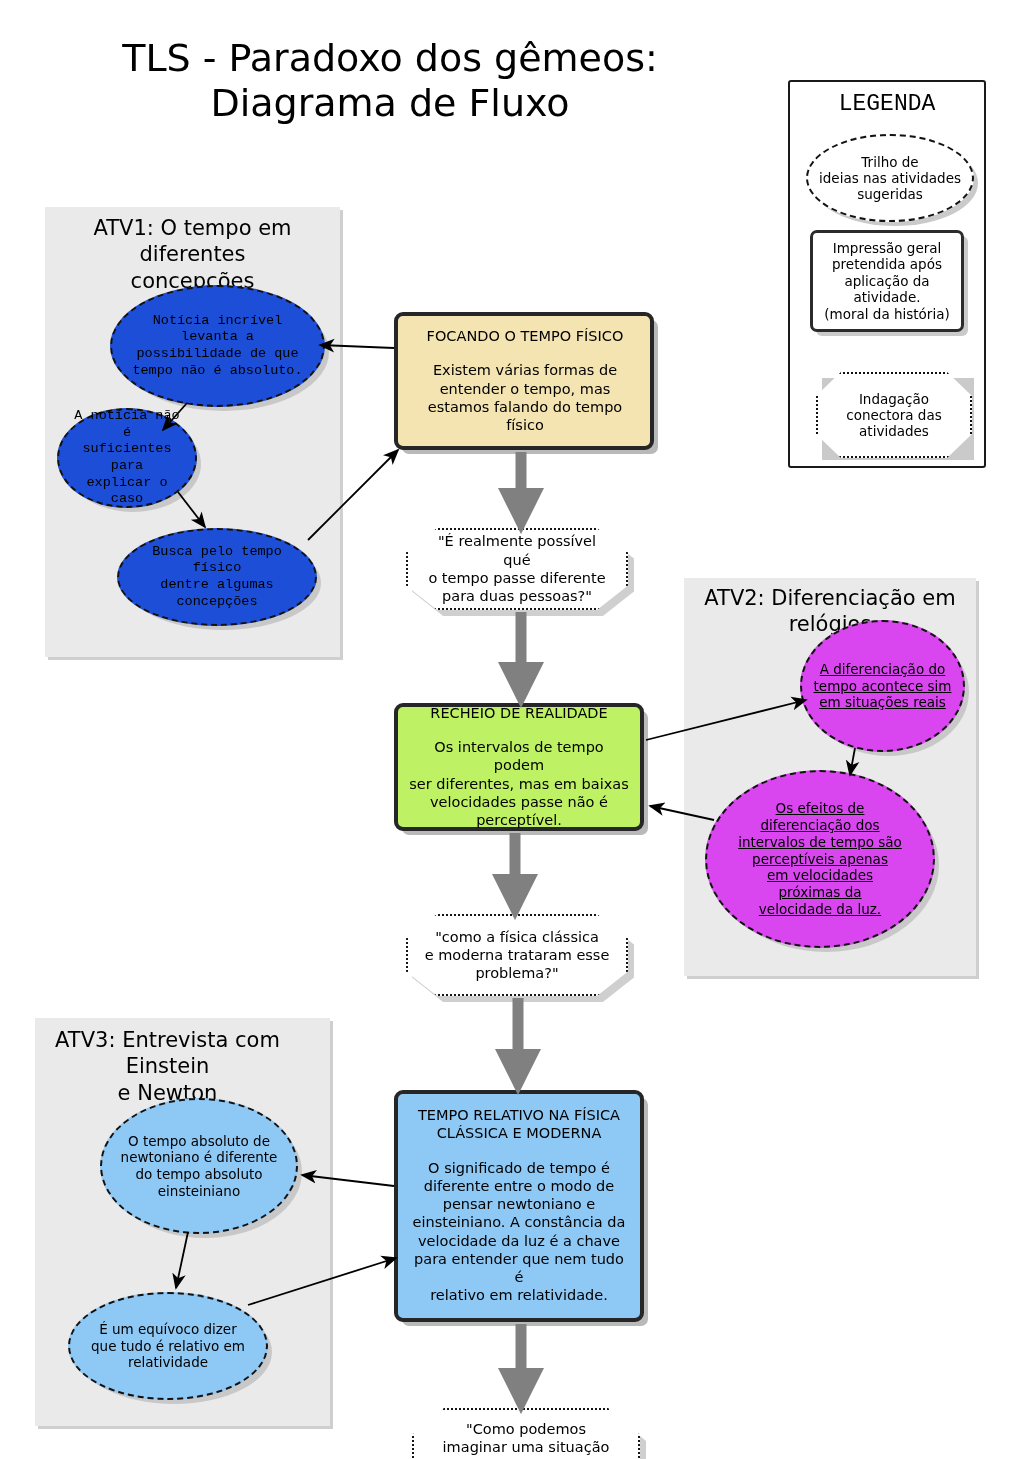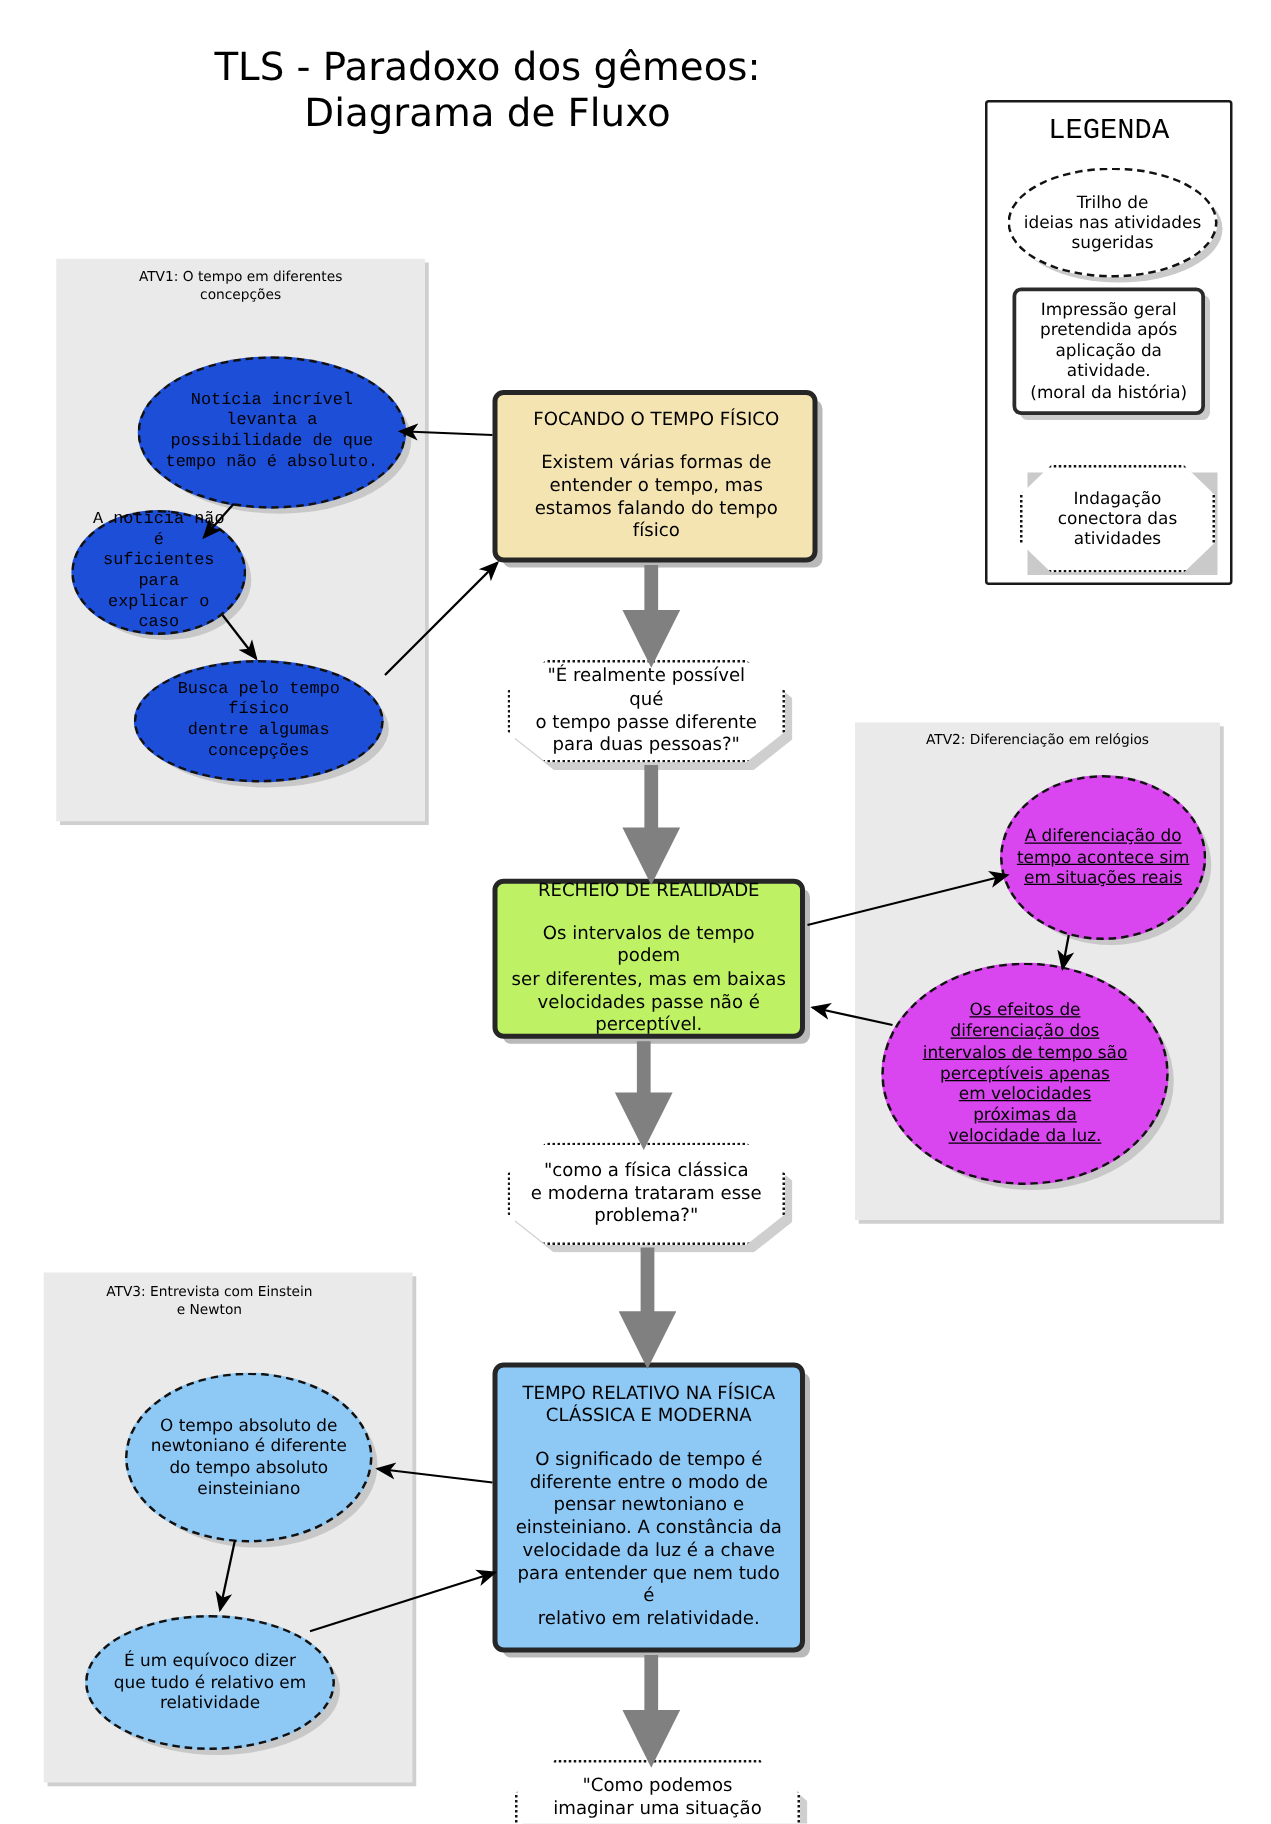--- a/index.html
+++ b/index.html
@@ -1,25 +1,25 @@
 <!DOCTYPE html>
 <html><head>
 <meta charset="utf-8">
 <style>
   html,body{margin:0;padding:0;background:#ffffff;}
   body{font-family:"DejaVu Sans","Liberation Sans",sans-serif;}
   #stage{position:relative;width:1017px;height:1459px;background:#fff;overflow:hidden;}
 
   
   .title{position:absolute;left:60px;top:36px;width:660px;text-align:center;
-         font-size:31px;line-height:1.18;color:#000;font-weight:400;white-space:pre-line;}
+         font-size:38px;line-height:1.18;color:#000;font-weight:400;white-space:pre-line;}
 
   
   .panel{position:absolute;background:#eaeaea;box-shadow:3px 3px 0 0 #cfcfcf;}
-  .panel-title{position:absolute;left:0;right:0;text-align:center;font-size:11px;
+  .panel-title{position:absolute;left:0;right:0;text-align:center;font-size:21px;
                line-height:1.25;color:#000;white-space:pre-line;padding:0 6px;box-sizing:border-box;}
 
   
   .legend{position:absolute;left:788px;top:80px;width:198px;height:388px;
           background:#fff;border:2.5px solid #1a1a1a;border-radius:3px;box-sizing:border-box;}
   .legend-title{position:absolute;left:0;right:0;top:9px;text-align:center;font-size:23px;color:#000;font-family:Liberation Mono, monospace;}
   .legend-ell{position:absolute;left:16px;top:52px;width:168px;height:88px;
               border:2px dashed #111;border-radius:50%;background:#fff;
               display:flex;align-items:center;justify-content:center;text-align:center;
               font-size:13.5px;line-height:1.2;white-space:pre-line;box-sizing:border-box;
@@ -95,21 +95,21 @@
   <div class="panel" style="left:45px;top:207px;width:295px;height:450px;"></div>
   <div class="panel-title" style="left:45px;top:215px;width:295px;">ATV1: O tempo em diferentes
 concepções</div>
 
   <div class="ell yellow" style="left:110px;top:285px;width:215px;height:122px;">Notícia incrível levanta a
 possibilidade de que
 tempo não é absoluto.</div>
   <div class="ell yellow" style="left:57px;top:408px;width:140px;height:100px;">A notícia não é
 suficientes para
 explicar o caso</div>
-  <div class="ell yellow" style="left:107px;top:528px;width:200px;height:98px;">Busca pelo tempo físico
+  <div class="ell yellow" style="left:117px;top:528px;width:200px;height:98px;">Busca pelo tempo físico
 dentre algumas
 concepções</div>
 
   <div class="panel" style="left:684px;top:578px;width:292px;height:398px;"></div>
   <div class="panel-title" style="left:684px;top:585px;width:292px;">ATV2: Diferenciação em relógios</div>
 
   <div class="ell green" style="left:800px;top:620px;width:165px;height:132px;">A diferenciação do
 tempo acontece sim
 em situações reais</div>
   <div class="ell green" style="left:705px;top:770px;width:230px;height:178px;">Os efeitos de

